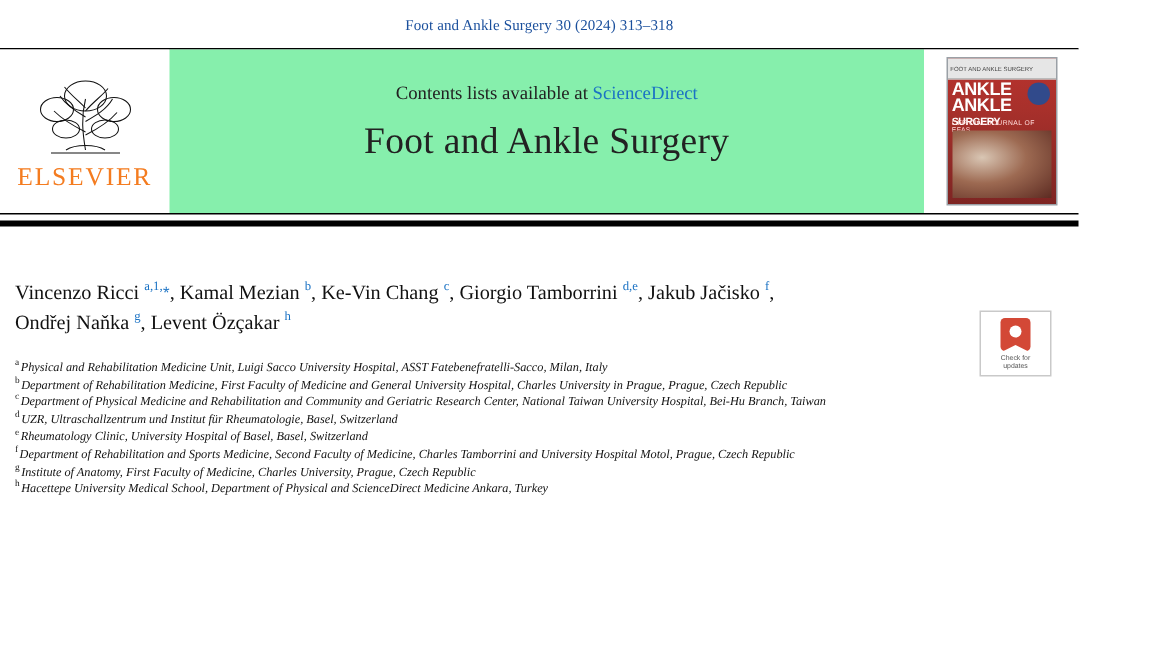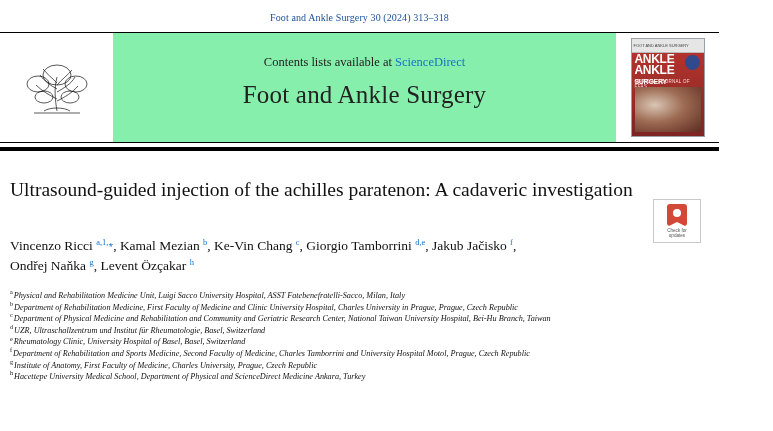--- a/index.html
+++ b/index.html
@@ -283,20 +283,21 @@
           <path d="M43 42 C51 38 58 34 64 27"></path>
           <ellipse cx="43" cy="16" rx="14" ry="10"></ellipse>
           <ellipse cx="24" cy="25" rx="11" ry="8"></ellipse>
           <ellipse cx="62" cy="25" rx="11" ry="8"></ellipse>
           <ellipse cx="30" cy="38" rx="9" ry="6"></ellipse>
           <ellipse cx="56" cy="38" rx="9" ry="6"></ellipse>
           <path d="M30 52 C36 48 50 48 56 52"></path>
           <path d="M20 54 L66 54"></path>
         </g>
       </svg>
+      <div class="elsevier-word">ELSEVIER</div>
     </div>
 
     <div class="masthead-center">
       <div class="contents-line">
         <span>Contents lists available at </span><a href="#">ScienceDirect</a>
       </div>
       <div class="journal-title">Foot and Ankle Surgery</div>
     </div>
 
     <div class="masthead-right">
@@ -322,29 +323,28 @@
     <div class="crossmark">
       <div class="crossmark-badge">
         <div class="crossmark-dot"></div>
       </div>
       <div class="crossmark-text">
         <span>Check for</span><br>
         <span>updates</span>
       </div>
     </div>
 
-    <div class="title">Ultrasound-guided injection of the achilles paratenon: A cadaveric investigation</div>
 
     <div class="authors">
       <span><span>Vincenzo Ricci</span> <sup>a,1,⁎</sup></span><span>, </span><span><span>Kamal Mezian</span> <sup>b</sup></span><span>, </span><span><span>Ke-Vin Chang</span> <sup>c</sup></span><span>, </span><span><span>Giorgio Tamborrini</span> <sup>d,e</sup></span><span>, </span><span><span>Jakub Jačisko</span> <sup>f</sup></span><span>,</span><br><span><span>Ondřej Naňka</span> <sup>g</sup></span><span>, </span><span><span>Levent Özçakar</span> <sup>h</sup></span>
     </div>
 
     <div class="affiliations">
       <div><sup>a</sup><span>Physical and Rehabilitation Medicine Unit, Luigi Sacco University Hospital, ASST Fatebenefratelli-Sacco, Milan, Italy</span></div>
-      <div><sup>b</sup><span>Department of Rehabilitation Medicine, First Faculty of Medicine and Clinic University Hospital, Charles University in Prague, Prague, Czech Republic</span></div>
+      <div><sup>b</sup><span>Department of Rehabilitation Medicine, First Faculty of Medicine and General University Hospital, Charles University in Prague, Prague, Czech Republic</span></div>
       <div><sup>c</sup><span>Department of Physical Medicine and Rehabilitation and Community and Geriatric Research Center, National Taiwan University Hospital, Bei-Hu Branch, Taiwan</span></div>
       <div><sup>d</sup><span>UZR, Ultraschallzentrum und Institut für Rheumatologie, Basel, Switzerland</span></div>
       <div><sup>e</sup><span>Rheumatology Clinic, University Hospital of Basel, Basel, Switzerland</span></div>
       <div><sup>f</sup><span>Department of Rehabilitation and Sports Medicine, Second Faculty of Medicine, Charles Tamborrini and University Hospital Motol, Prague, Czech Republic</span></div>
       <div><sup>g</sup><span>Institute of Anatomy, First Faculty of Medicine, Charles University, Prague, Czech Republic</span></div>
       <div><sup>h</sup><span>Hacettepe University Medical School, Department of Physical and ScienceDirect Medicine Ankara, Turkey</span></div>
     </div>
 
   </div>
 </div>

